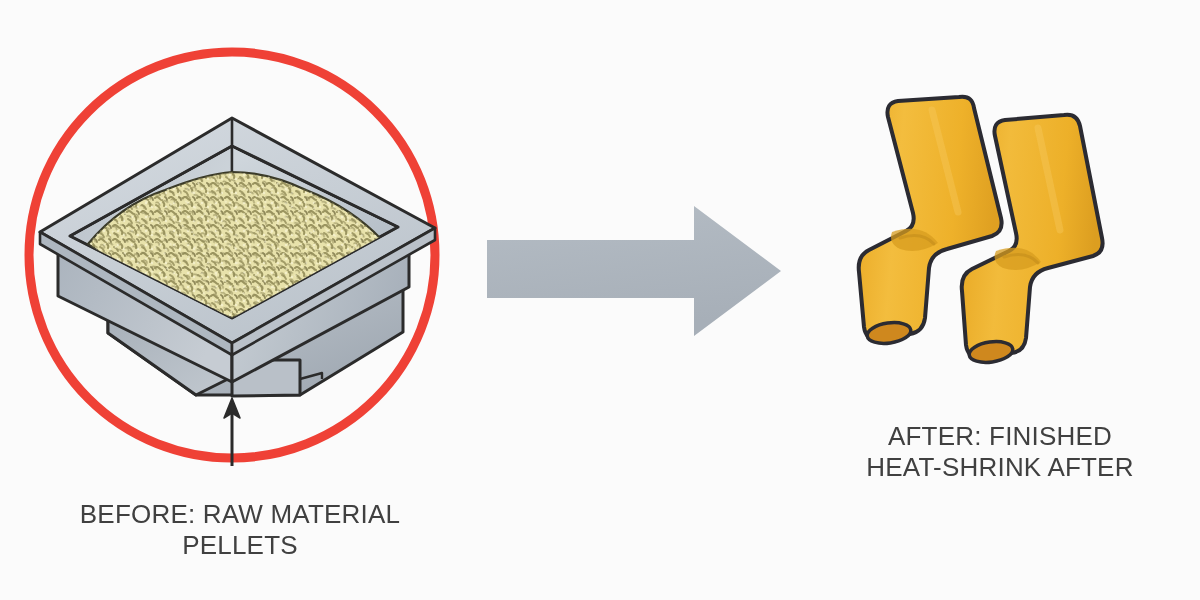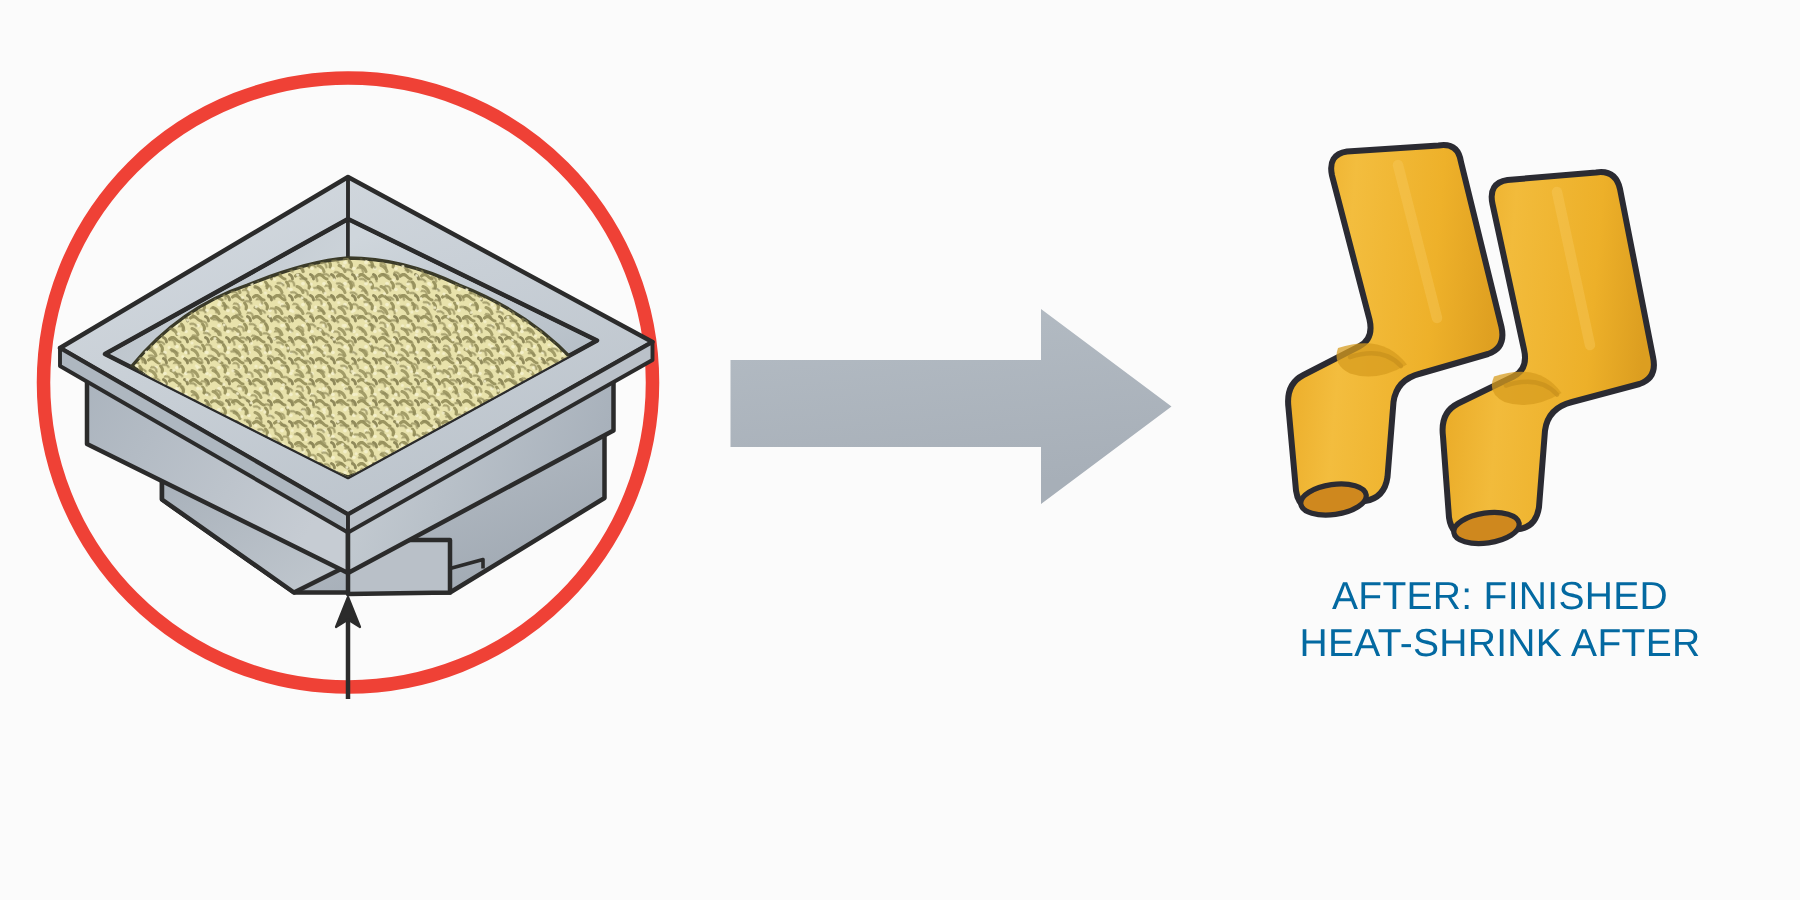--- a/index.html
+++ b/index.html
@@ -21,27 +21,28 @@
     height: 600px;
   }
   .svg-layer {
     position: absolute;
     left: 0; top: 0;
     width: 1200px;
     height: 600px;
   }
   .caption {
     position: absolute;
-    color: #0369a1;
+    color: #404040;
     font-size: 26px;
     line-height: 31px;
     letter-spacing: 0.2px;
     text-align: center;
     white-space: nowrap;
     font-weight: 400;
+    margin-top: 39px;
   }
   #caption-before {
     left: 0;
     top: 460px;
     width: 480px;
   }
   #caption-after {
     left: 815px;
     top: 382px;
     width: 370px;
@@ -222,19 +223,23 @@
                  L995 136
                  Q992 122 1005 120 Z" fill="url(#gTubeB)"></path>
         <path d="M996 251 Q1026 241 1041 262 Q1021 274 1003 268 Q991 262 996 251 Z" fill="#d79c1f" stroke="none" opacity="0.75"></path>
         <path d="M1004 257 Q1026 250 1038 263" fill="none" stroke="#c8901c" stroke-width="3" opacity="0.7"></path>
         <path d="M1038 128 L1060 230" fill="none" stroke="#f7cb60" stroke-width="7" opacity="0.38" stroke-linecap="round"></path>
         <ellipse cx="991" cy="352" rx="22" ry="10" transform="rotate(-8 991 352)" fill="#cf881e" stroke="#2b2b32" stroke-width="3.5"></ellipse>
       </g>
     </g>
   </svg>
 
+  <div class="caption" id="caption-before">
+    <span class="cap-line">BEFORE: RAW MATERIAL</span>
+    <span class="cap-line">PELLETS</span>
+  </div>
 
   <div class="caption" id="caption-after">
     <span class="cap-line">AFTER: FINISHED</span>
     <span class="cap-line">HEAT-SHRINK AFTER</span>
   </div>
 
 </div>
 
 </body></html>

